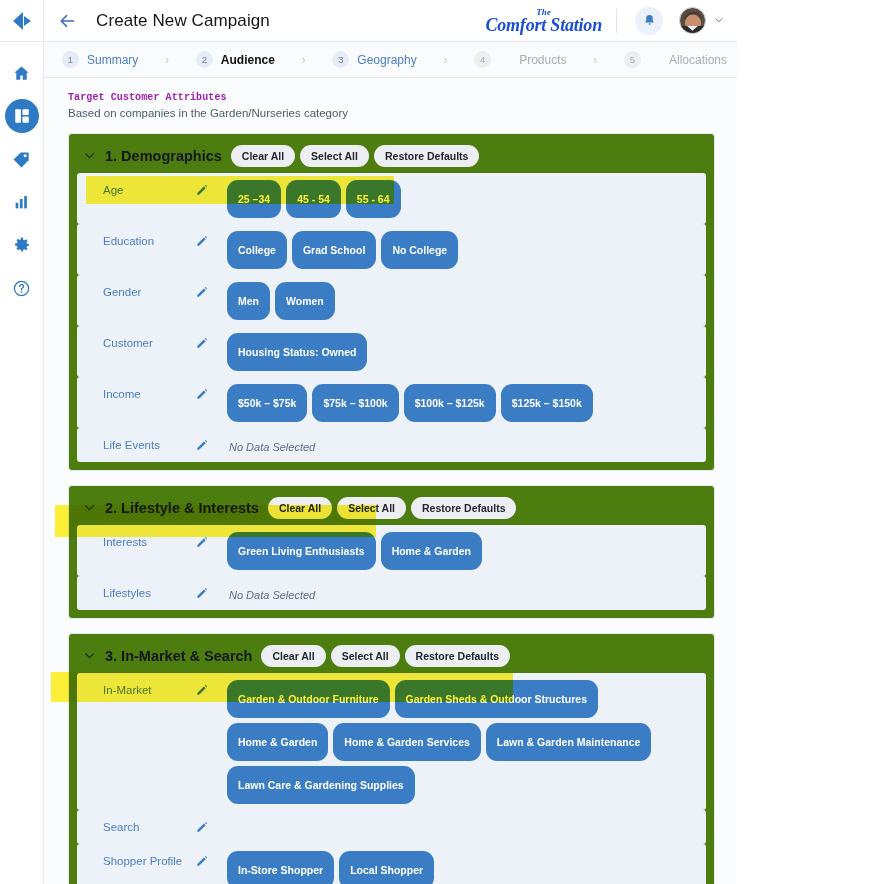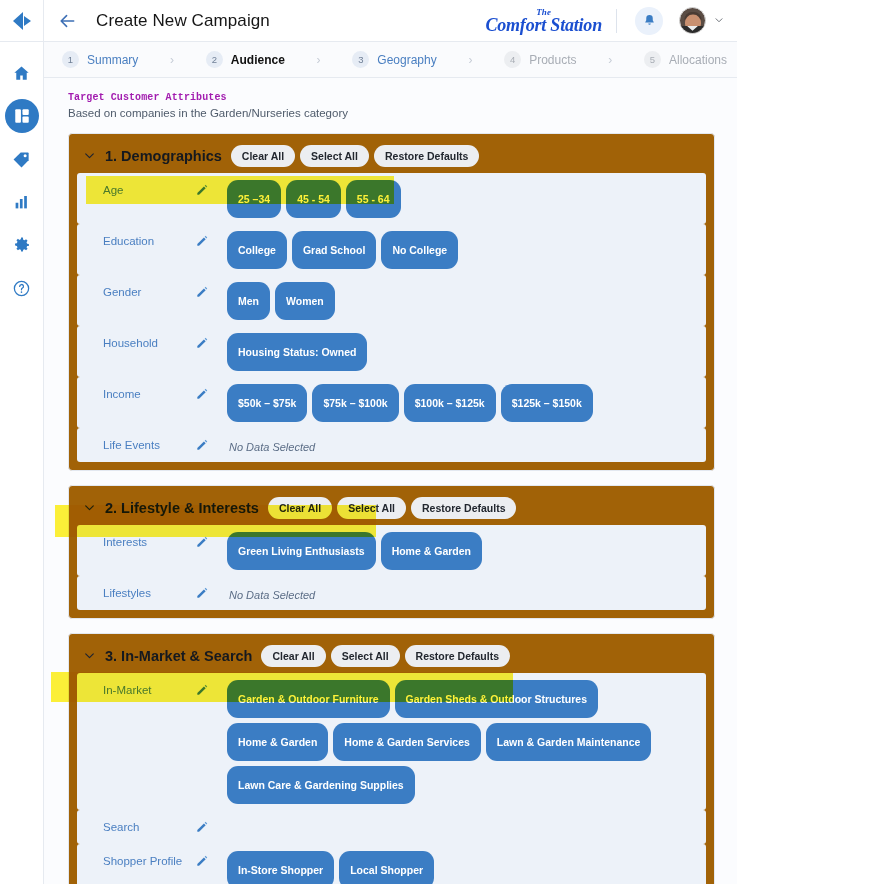--- a/index.html
+++ b/index.html
@@ -84,32 +84,32 @@
   }
   .step { display: flex; align-items: center; gap: 8px; cursor: pointer; }
   .step .num {
     width: 17px; height: 17px; border-radius: 50%;
     background: #e6ecf5; color: #6f7f96;
     font-size: 9.5px; display: flex; align-items: center; justify-content: center;
   }
   .step .lbl { font-size: 12px; color: #4a7fc1; }
   .step.active .lbl { color: #111; font-weight: bold; }
   .step.disabled .num { background: #eceef1; color: #a8adb5; }
-  .step.disabled .lbl { color: #a8adb5; }
+  .step.disabled .lbl { color: #a8adb5; margin-left: 20px; }
   .step-sep { color: #c6ccd6; font-size: 12px; flex: 1 1 auto; text-align: center; }
 
   
   .content { flex: 1 1 auto; background: #fbfcfe; overflow: hidden; padding: 14px 22px 0 24px; }
   .h-title { font-size: 10px; color: #a21caf; font-weight: bold; letter-spacing: .1px; font-family: Liberation Mono, monospace; }
   .h-sub { font-size: 11.5px; color: #4f5b6b; margin-top: 4px; }
 
   .card {
     margin-top: 14px;
     border: 1px solid #e3e8f0; border-radius: 4px;
-    background: #a16207; padding: 7px 8px 8px 8px;
+    background: #4d7c0f; padding: 7px 8px 8px 8px;
     position: relative;
   }
   .sec-head { display: flex; align-items: center; gap: 9px; padding: 4px 0 6px 6px; }
   .chev { color: #1d2330; font-size: 13px; line-height: 1; }
   .sec-title { font-size: 14.5px; color: #15191f; font-weight: bold; white-space: nowrap; }
   .sec-btn {
     background: #eceef1; color: #22272f;
     border: none; border-radius: 11px;
     font-size: 10.5px; font-weight: bold; font-family: "Liberation Sans", sans-serif;
     padding: 5px 11px; cursor: pointer; white-space: nowrap;
@@ -302,21 +302,21 @@
                 <div class="row-edit"><svg width="14" height="14" viewBox="0 0 24 24">
                     <path d="M4 17.2 15.3 5.9l3 3L7 20.2H4Z" fill="#3b7dc4"></path>
                     <path d="M16.6 4.6 18 3.2l3 3-1.4 1.4Z" fill="#5e9ad6"></path>
                   </svg></div>
                 <div class="row-vals">
                   <span class="pill">Men</span>
                   <span class="pill">Women</span>
                 </div>
               </div>
               <div class="row">
-                <div class="row-label">Household</div>
+                <div class="row-label">Customer</div>
                 <div class="row-edit"><svg width="14" height="14" viewBox="0 0 24 24">
                     <path d="M4 17.2 15.3 5.9l3 3L7 20.2H4Z" fill="#3b7dc4"></path>
                     <path d="M16.6 4.6 18 3.2l3 3-1.4 1.4Z" fill="#5e9ad6"></path>
                   </svg></div>
                 <div class="row-vals">
                   <span class="pill">Housing Status: Owned</span>
                 </div>
               </div>
               <div class="row">
                 <div class="row-label">Income</div>

